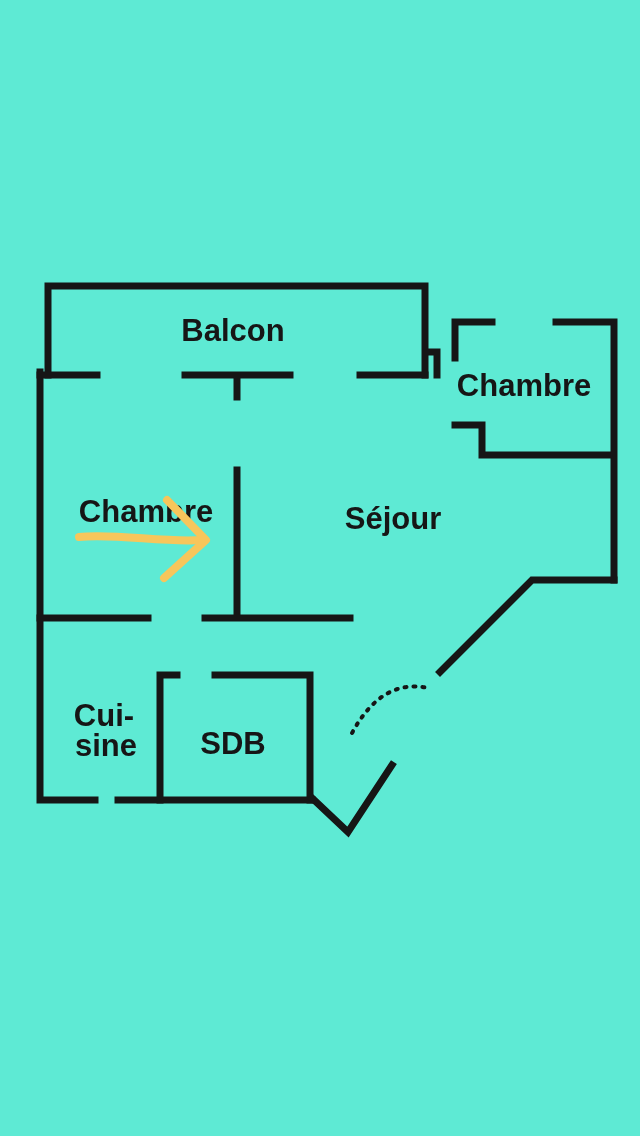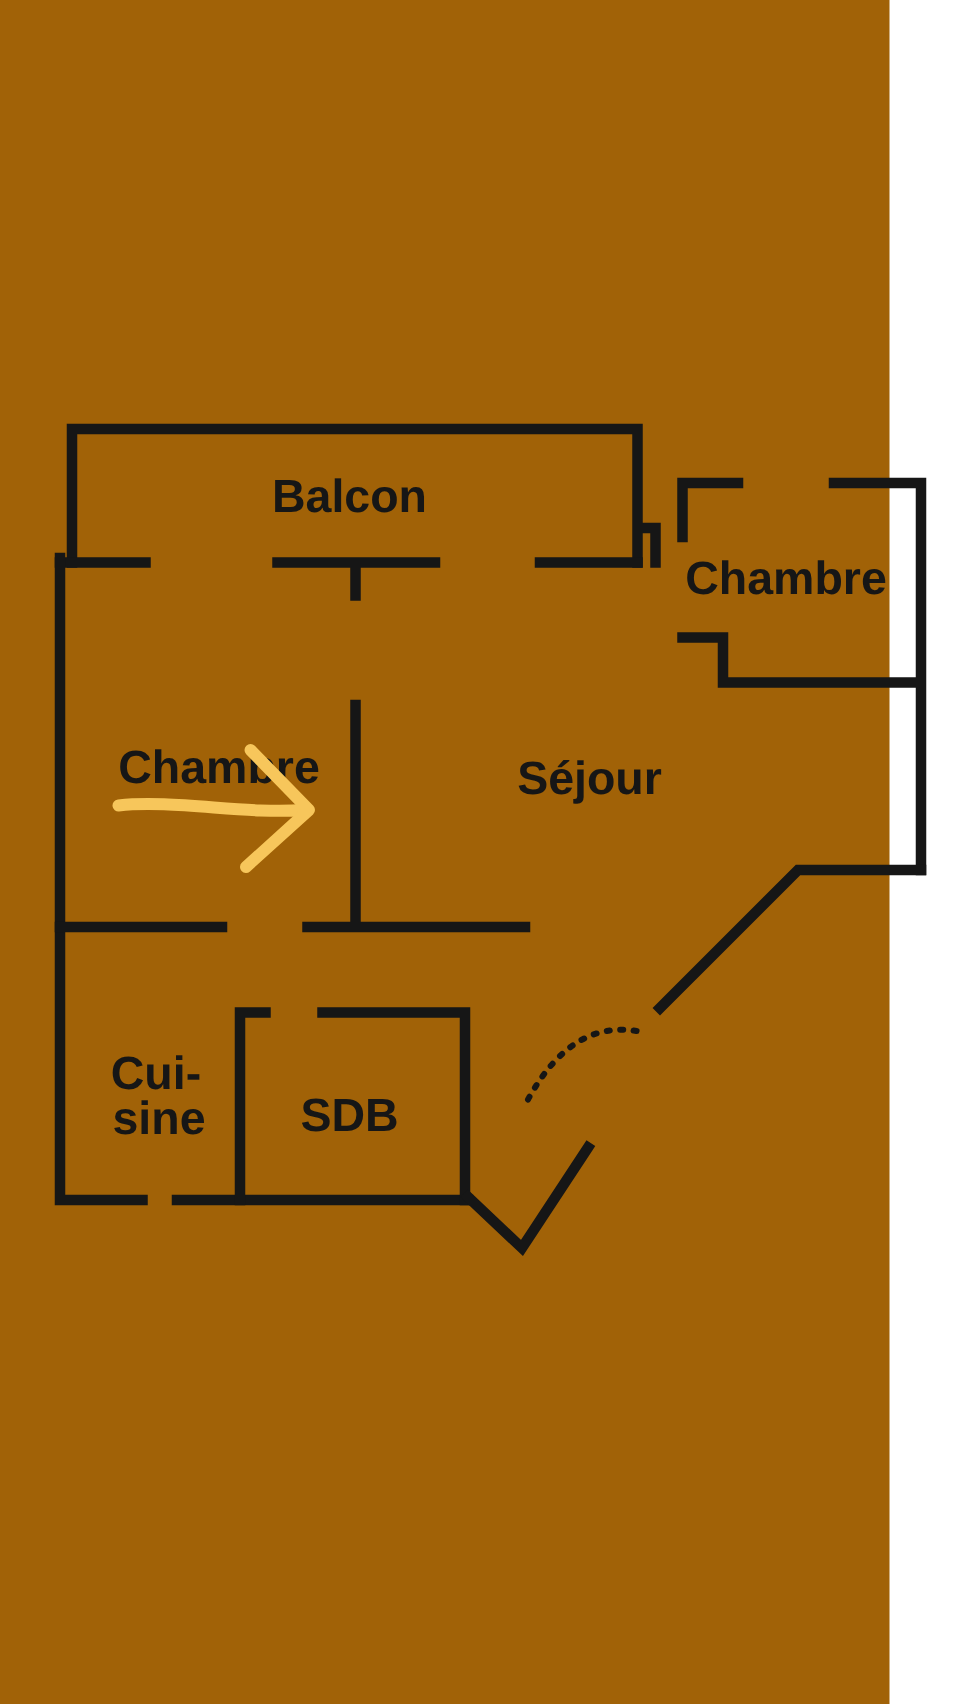--- a/index.html
+++ b/index.html
@@ -8,23 +8,23 @@
   }
   body {
     width: 640px;
     height: 1136px;
     background: #ffffff;
     overflow: hidden;
     font-family: "Liberation Sans", sans-serif;
   }
   .stage {
     position: relative;
-    width: 593px;
+    width: 640px;
     height: 1136px;
-    background: #a16207;
+    background: #5eead4;
   }
   svg { display: block; }
   .room-label {
     font-family: "Liberation Sans", "DejaVu Sans", sans-serif;
     font-weight: 700;
     font-size: 31px;
   }
 </style>
 </head>
 <body>

